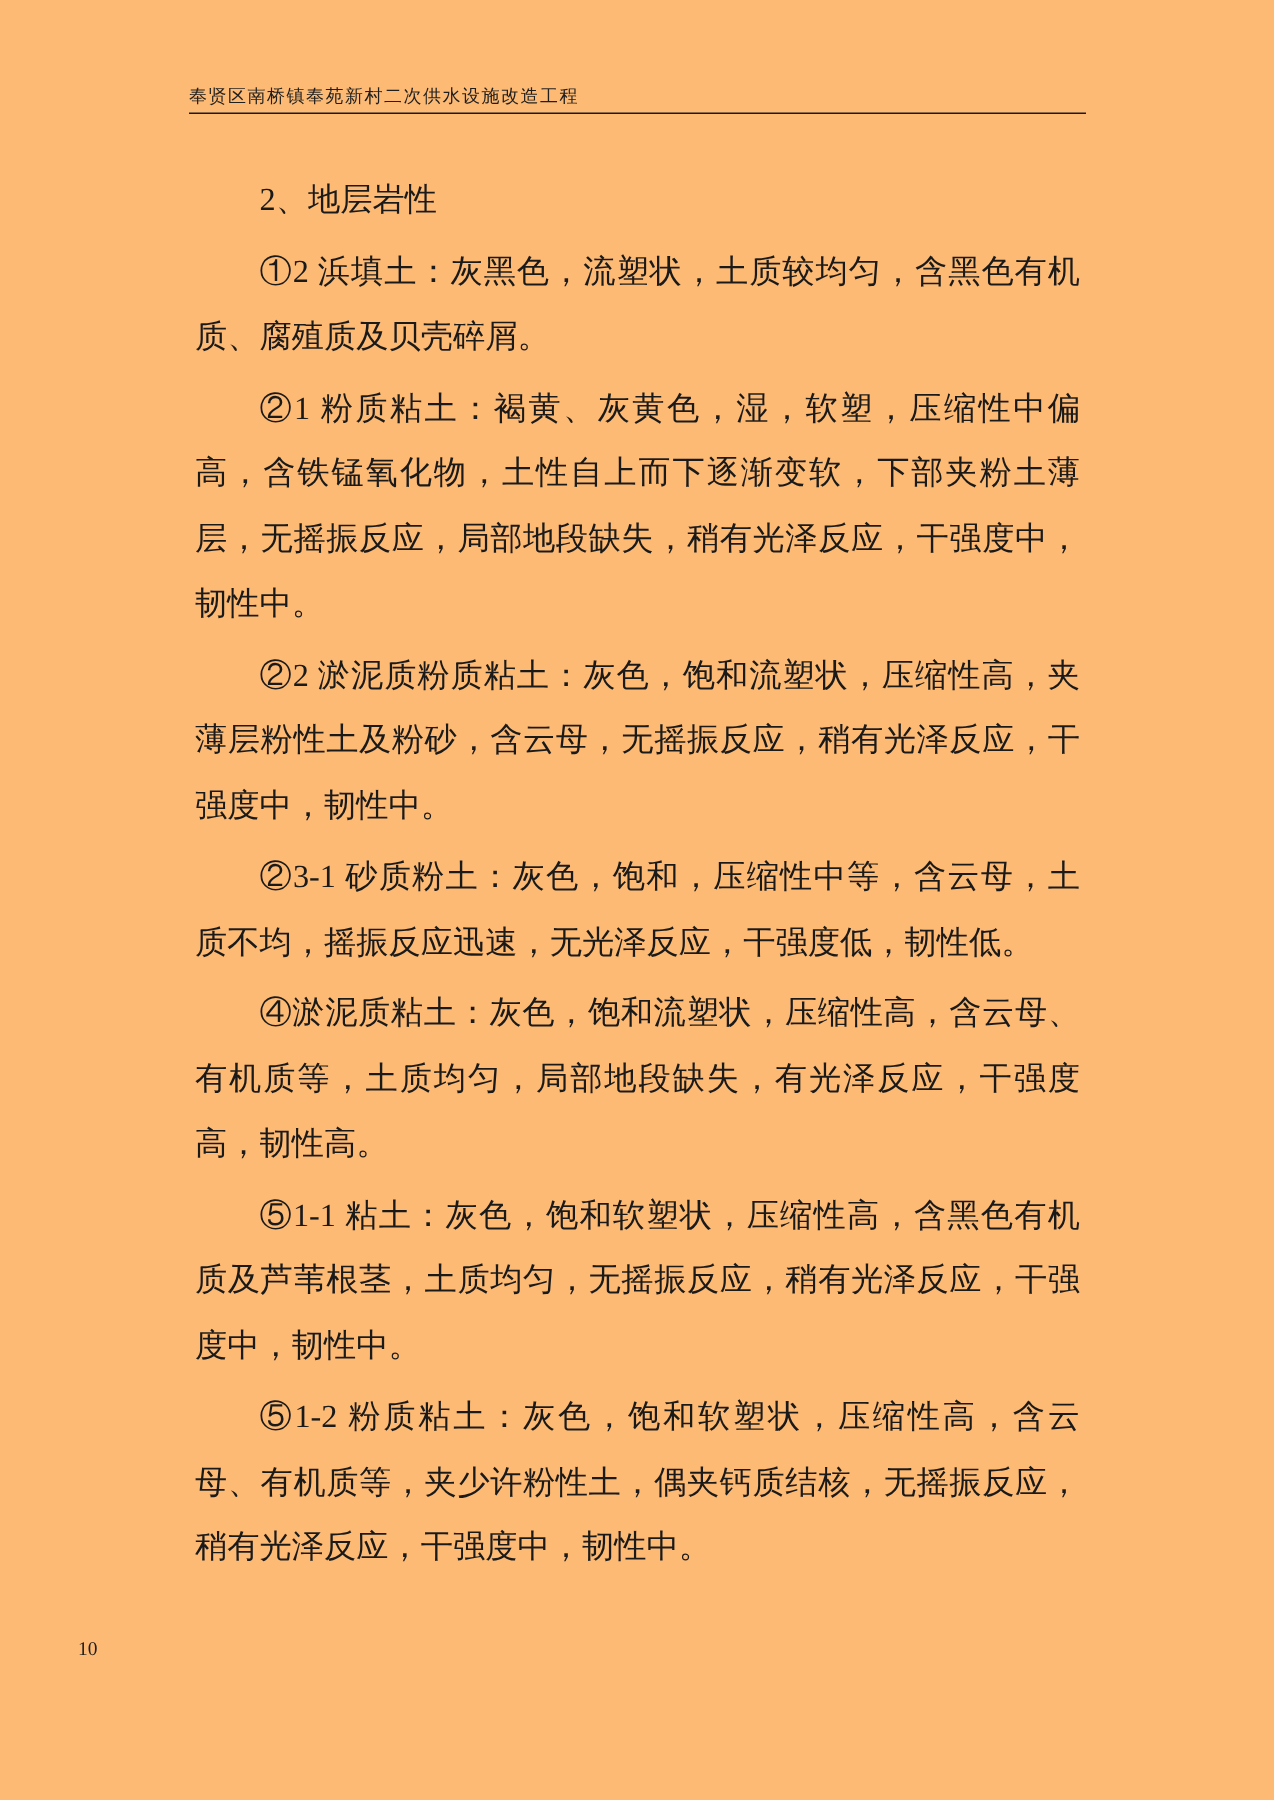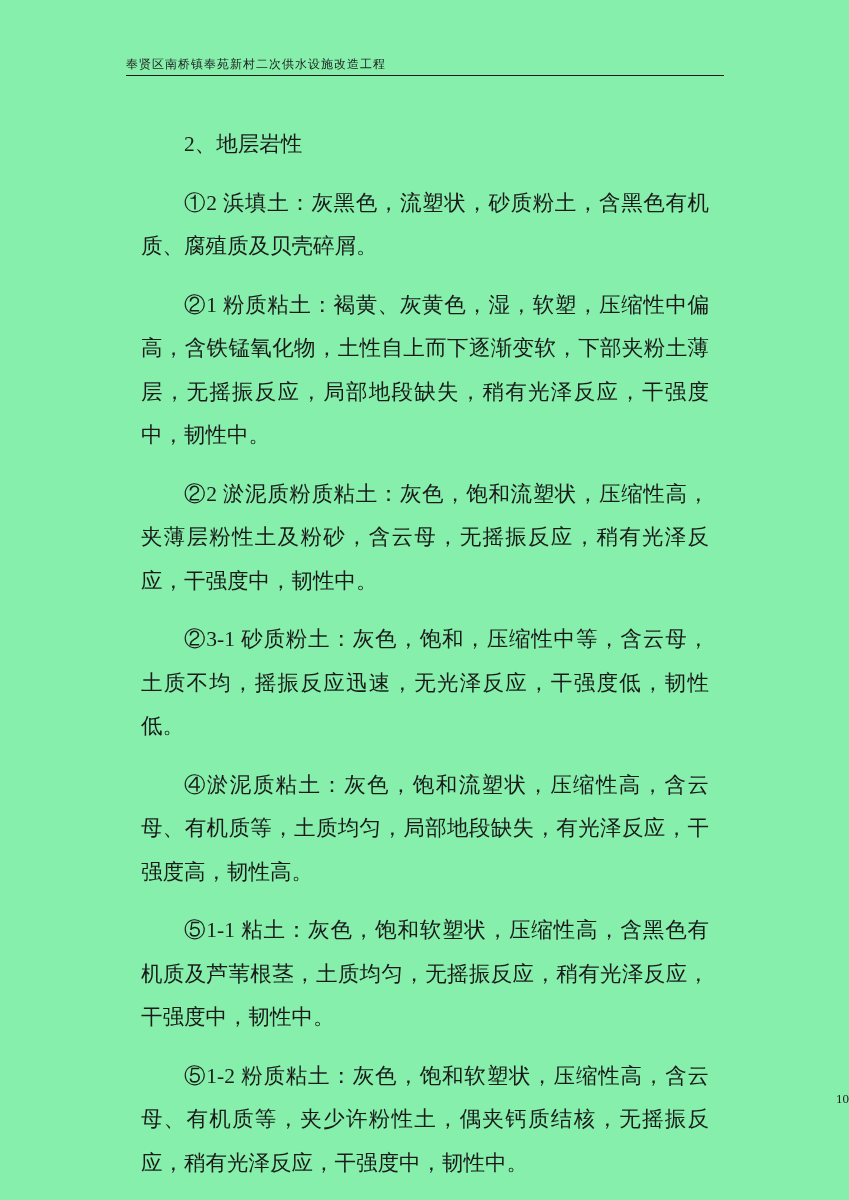--- a/index.html
+++ b/index.html
@@ -1,21 +1,21 @@
 <!DOCTYPE html>
 <html><head>
 <meta charset="utf-8">
 <style>
   * { box-sizing: border-box; }
   html, body { margin: 0; padding: 0; background: #ffffff; }
   .page {
     position: relative;
     width: 849px;
     height: 1200px;
-    background: #86efac;
+    background: #fdba74;
     color: #1a1a1a;
     font-family: "Liberation Serif", "DejaVu Serif", serif;
     overflow: hidden;
   }
   .doc-header {
     position: absolute;
     top: 56px;
     left: 126px;
     width: 598px;
     font-size: 12px;
@@ -29,49 +29,49 @@
     position: absolute;
     top: 108px;
     left: 126px;
     width: 598px;
     font-size: 21.5px;
     line-height: 43.5px;
     text-align: justify;
     text-justify: inter-character;
   }
   .content p {
-    margin: 15px;
+    margin: 4px;
     padding: 0;
     text-indent: 2em;
     word-break: break-all;
   }
   .footer {
     position: absolute;
     top: 1090px;
     left: 0;
     width: 849px;
     padding-left: 52px; 
-    text-align: right;
+    text-align: left;
     font-size: 13px;
     line-height: 18px;
     color: #1f1f1f;
   }
 </style>
 </head>
 <body>
 
 <div class="page">
 
   <div class="doc-header">
     <span>奉贤区南桥镇奉苑新村二次供水设施改造工程</span>
   </div>
 
   <div class="content">
     <p>2、地层岩性</p>
-    <p>①2 浜填土：灰黑色，流塑状，砂质粉土，含黑色有机质、腐殖质及贝壳碎屑。</p>
+    <p>①2 浜填土：灰黑色，流塑状，土质较均匀，含黑色有机质、腐殖质及贝壳碎屑。</p>
     <p>②1 粉质粘土：褐黄、灰黄色，湿，软塑，压缩性中偏高，含铁锰氧化物，土性自上而下逐渐变软，下部夹粉土薄层，无摇振反应，局部地段缺失，稍有光泽反应，干强度中，韧性中。</p>
     <p>②2 淤泥质粉质粘土：灰色，饱和流塑状，压缩性高，夹薄层粉性土及粉砂，含云母，无摇振反应，稍有光泽反应，干强度中，韧性中。</p>
     <p>②3-1 砂质粉土：灰色，饱和，压缩性中等，含云母，土质不均，摇振反应迅速，无光泽反应，干强度低，韧性低。</p>
     <p>④淤泥质粘土：灰色，饱和流塑状，压缩性高，含云母、有机质等，土质均匀，局部地段缺失，有光泽反应，干强度高，韧性高。</p>
     <p>⑤1-1 粘土：灰色，饱和软塑状，压缩性高，含黑色有机质及芦苇根茎，土质均匀，无摇振反应，稍有光泽反应，干强度中，韧性中。</p>
     <p>⑤1-2 粉质粘土：灰色，饱和软塑状，压缩性高，含云母、有机质等，夹少许粉性土，偶夹钙质结核，无摇振反应，稍有光泽反应，干强度中，韧性中。</p>
   </div>
 
   <div class="footer">
     <span>10</span>

